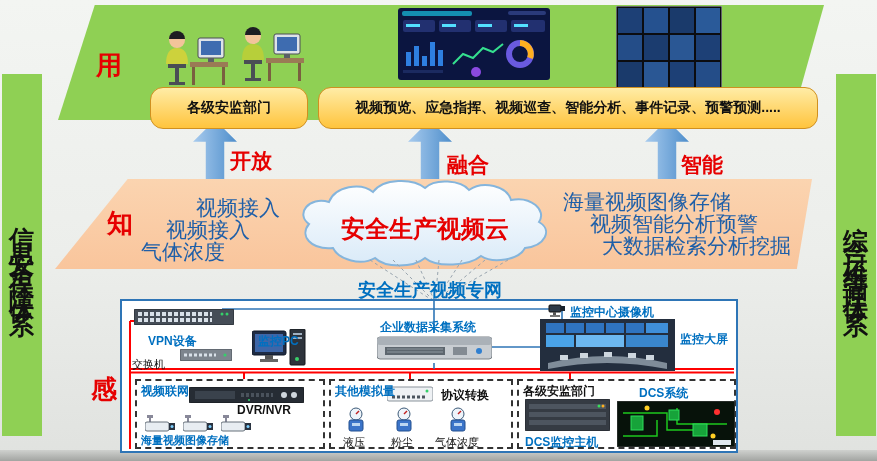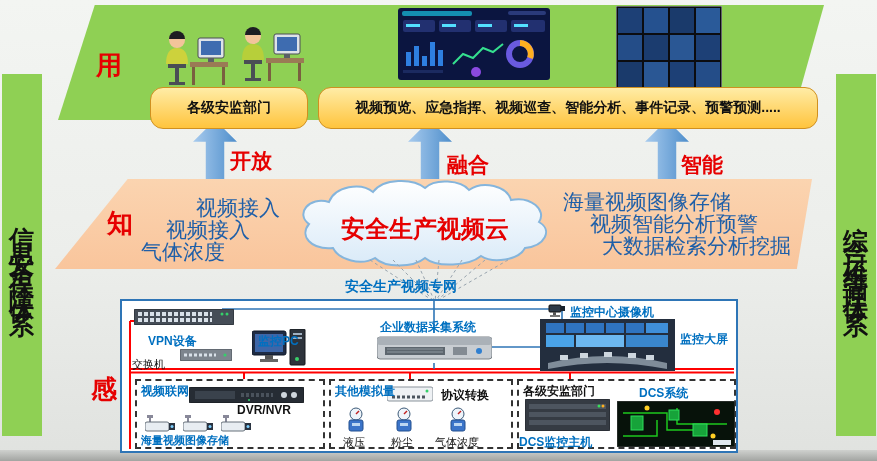--- a/index.html
+++ b/index.html
@@ -38,22 +38,22 @@
   }
   .uparrow {
     position:absolute; width:44px; height:59px; z-index:3;
     background:linear-gradient(90deg,#a8cbee,var(--arrow-blue,#4e8ecb));
     clip-path:polygon(50% 0,100% 37%,71% 37%,71% 100%,29% 100%,29% 37%,0 37%);
   }
   .alabel { position:absolute; color:var(--accent-red,#e60000); font-size:21px; font-weight:bold; z-index:4; white-space:nowrap; }
   .kitem { position:absolute; color:var(--deep-blue,#1f5fa8); font-size:21px; z-index:3; white-space:nowrap; }
   .cloud-title { position:absolute; left:285px; top:213px; width:280px; text-align:center;
     color:var(--accent-red,#e60000); font-size:24px; font-weight:bold; z-index:4; }
-  .netlabel { position:absolute; left:345px; top:278px; width:170px; 
-    color:var(--label-blue,#0070c0); font-weight:bold; font-size:14px; z-index:4; }
+  .netlabel { position:absolute; left:345px; top:278px; width:170px; text-align:center;
+    color:var(--label-blue,#0070c0); font-weight:bold; font-size:18px; z-index:4; }
   .sense-box { position:absolute; left:120px; top:299px; width:618px; height:154px;
     background:#fff; border:2px solid var(--box-border-blue,#2e75b6); z-index:5; }
   .svgabs { position:absolute; z-index:3; }
   .in-svg { position:absolute; z-index:2; }
   .dev-label { position:absolute; color:var(--label-blue,#0070c0); font-weight:bold; font-size:12px; white-space:nowrap; z-index:4; }
   .plain-label { position:absolute; color:#111; font-size:11px; white-space:nowrap; z-index:4; }
   .black-bold { position:absolute; color:#111; font-weight:bold; font-size:12px; white-space:nowrap; z-index:4; }
   .dbox { position:absolute; border:2px dashed #333; background:#fff; z-index:3; }
   .slide-edge { position:absolute; left:0; top:450px; width:877px; height:11px;
     background:linear-gradient(180deg,#cfd1ce,#a2a4a1); z-index:0; }
@@ -368,21 +368,21 @@
       <svg class="in-svg" style="left:6px;top:18px;z-index:3" width="85" height="32" viewBox="0 0 85 32">
         <rect width="85" height="32" rx="2" fill="#353b43" stroke="#20242a"></rect>
         <g fill="#4d555f">
           <rect x="4" y="5" width="77" height="5"></rect>
             <rect x="4" y="13" width="77" height="5"></rect>
             <rect x="4" y="21" width="77" height="5"></rect>
         </g>
         <circle cx="74" cy="7" r="1.5" fill="#39e05a"></circle>
           <circle cx="78" cy="7" r="1.5" fill="#ffb020"></circle>
       </svg>
-      <div class="dev-label" style="left:0;top:53px">DCS监控主机</div>
+      <div class="dev-label" style="left:6px;top:53px">DCS监控主机</div>
       <div class="dev-label" style="left:120px;top:4px">DCS系统</div>
       <svg class="in-svg" style="left:98px;top:20px;z-index:3" width="118" height="46" viewBox="0 0 118 46">
         <rect width="118" height="46" fill="#07120a" stroke="#444" stroke-width="1"></rect>
         <g stroke="#1ec71e" stroke-width="1.5" fill="none">
           <path d="M6,12 H50 V29 H88"></path>
           <path d="M6,35 H40 V19"></path>
           <path d="M60,7 V23 H110"></path>
         </g>
         <g fill="#17a33a" stroke="#2ee05a" stroke-width="1">
           <rect x="14" y="15" width="12" height="14"></rect>

